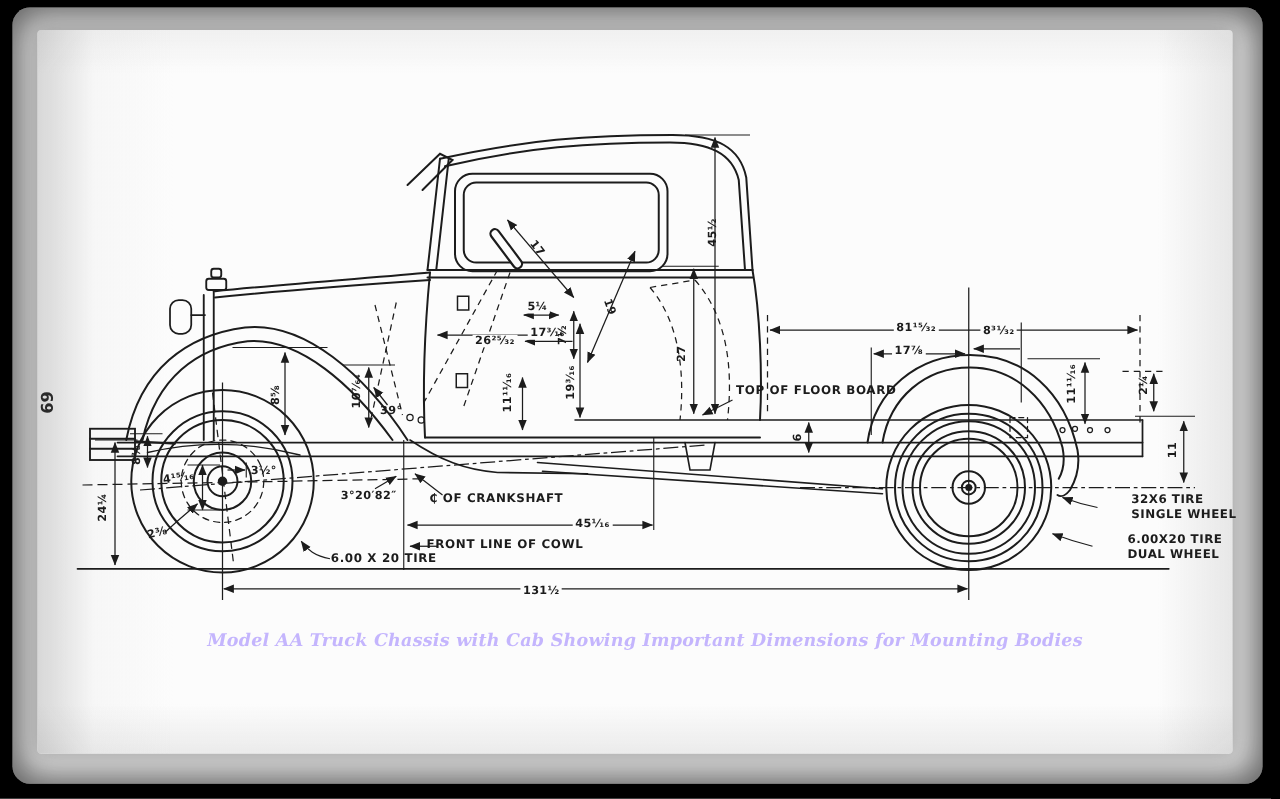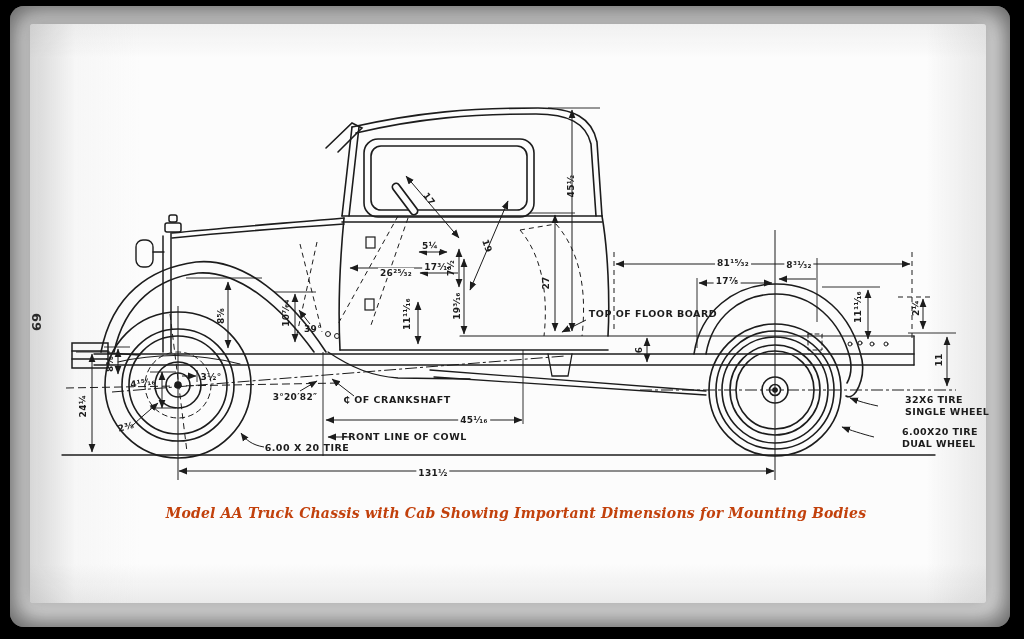--- a/index.html
+++ b/index.html
@@ -44,21 +44,21 @@
     transform:translate(0,-50%);
     margin-left:24px;
   }
   .page-num {
     position:absolute; color:#2a2a2a; font-size:13px; font-weight:bold;
     transform:translate(-50%,-50%) rotate(90deg);
   }
   .caption {
     position:absolute; left:516px; top:513px; transform:translate(-50%,-50%);
     font-family:"DejaVu Serif","Liberation Serif",serif;
-    font-style:italic; font-weight:600; font-size:14px; color:#c2410c;
+    font-style:italic; font-weight:600; font-size:14px; color:#c4b5fd;
     white-space:nowrap; letter-spacing:0.2px;
   }
 </style>
 </head>
 <body>
 
 <div class="paper-rim"></div>
 <div class="paper"></div>
 
 <div class="scene">

